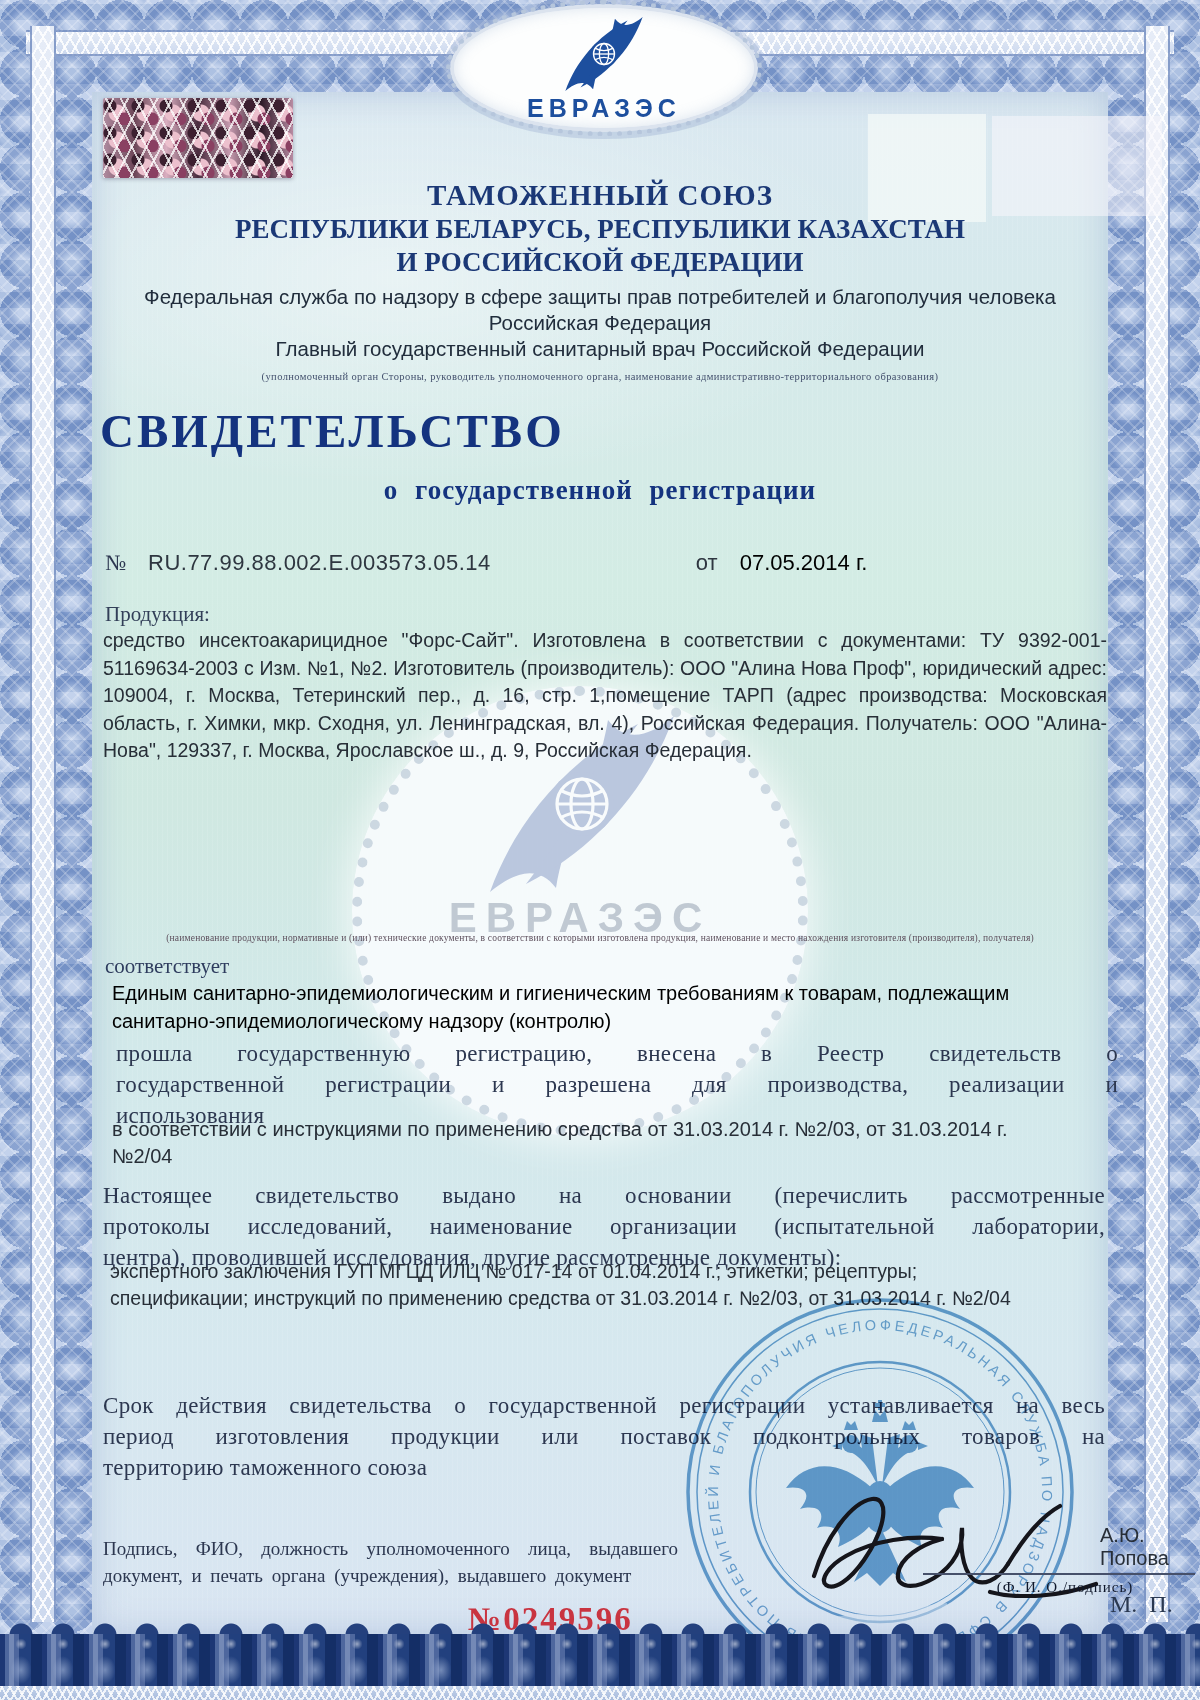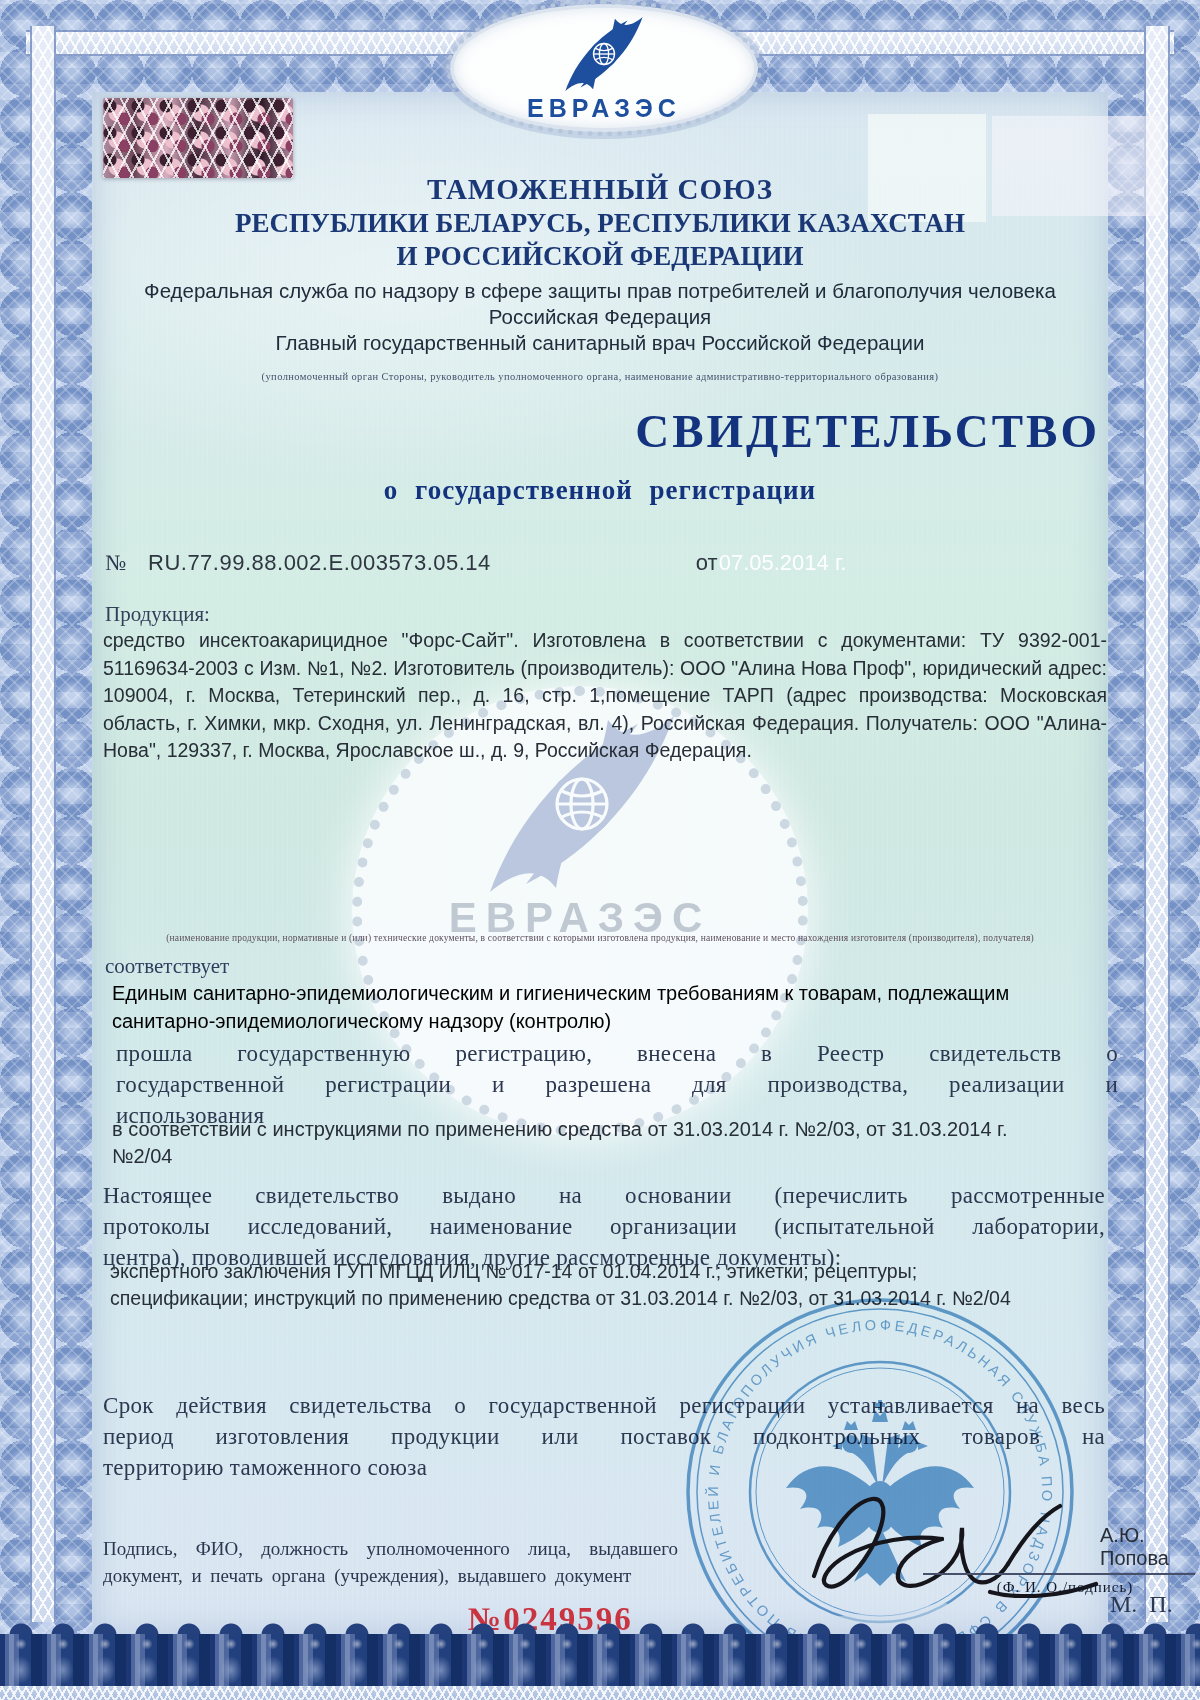--- a/index.html
+++ b/index.html
@@ -62,36 +62,36 @@
       radial-gradient(circle at 7px 8px, #3c2030 6px, rgba(0,0,0,0) 7px),
       radial-gradient(circle at 21px 21px, #8a4062 6px, rgba(0,0,0,0) 7px),
       radial-gradient(circle at 14px 15px, #ecc0cd 8px, rgba(0,0,0,0) 9px),
       linear-gradient(90deg,#b08ca0,#6d4658,#d9aec0,#4a2c3e,#c59aae,#2e1a28,#b88ba2);
     background-size:auto,auto,28px 27px,28px 27px,28px 27px,auto;
     box-shadow:0 1px 4px rgba(60,60,90,.4);}
   .patch1{left:868px;top:114px;width:118px;height:108px;background:rgba(250,253,250,.62);z-index:3;}
   .patch2{left:992px;top:116px;width:170px;height:100px;background:rgba(248,246,252,.55);z-index:3;}
 
   
-  .header{left:100px;top:172px;width:1000px;text-align:center;z-index:4;color:#1b3876;}
+  .header{left:100px;top:178px;width:1000px;text-align:center;z-index:4;color:#1b3876;}
   .u1{font-size:29px;font-weight:bold;line-height:35px;letter-spacing:1px;}
   .u2,.u3{font-size:27px;font-weight:bold;line-height:33px;}
   .auth{font-family:"Liberation Sans",sans-serif;color:#212d3c;font-size:20.5px;line-height:26px;font-weight:500;}
   .auth-first{margin-top:5px;}
   .note-sm{left:100px;top:371px;width:1000px;text-align:center;z-index:4;
     font-size:10.5px;color:#44516e;letter-spacing:.4px;}
-  .title{left:100px;top:404px;width:1000px;text-align:right;z-index:4;
+  .title{left:100px;top:404px;width:1000px;text-align:left;z-index:4;
     font-size:47px;font-weight:bold;color:#14337f;letter-spacing:3px;}
   .subtitle{left:100px;top:475px;width:1000px;text-align:center;z-index:4;
     font-size:27px;font-weight:bold;color:#14337f;letter-spacing:1px;word-spacing:9px;}
   .numrow{left:105px;top:550px;width:1000px;z-index:4;font-size:22px;}
   .numrow .nosign{color:#2c3750;}
   .numrow .nval{font-family:"Liberation Sans",sans-serif;color:#2e3640;letter-spacing:.5px;margin-left:22px;}
   .numrow .dfrom{font-family:"Liberation Sans",sans-serif;color:#2e3640;margin-left:205px;}
-  .numrow .dval{font-family:"Liberation Sans",sans-serif;color:#ffffff;margin-left:1px;}
+  .numrow .dval{font-family:"Liberation Sans",sans-serif;color:#000000;margin-left:22px;}
   .prod-label{left:105px;top:602px;z-index:4;font-size:21px;color:#323f58;}
   .prod-text{left:103px;top:627px;width:1004px;z-index:4;text-align:justify;
     font-family:"Liberation Sans",sans-serif;font-size:19.5px;line-height:27.5px;color:#272e37;}
   .note-sm2{left:95px;top:933px;width:1010px;text-align:center;z-index:4;
     font-size:9.5px;color:#5d4f5c;letter-spacing:.2px;}
   .comp-label{left:105px;top:954px;z-index:4;font-size:21px;color:#2e3c5e;}
   .comp-text{left:112px;top:979px;width:985px;z-index:4;
     font-family:"Liberation Sans",sans-serif;font-size:20px;line-height:28px;color:#000000;}
   .serif-block{z-index:4;font-size:23px;line-height:31px;color:#2c3750;letter-spacing:.3px;}
   .jline{text-align:justify;text-align-last:justify;}

